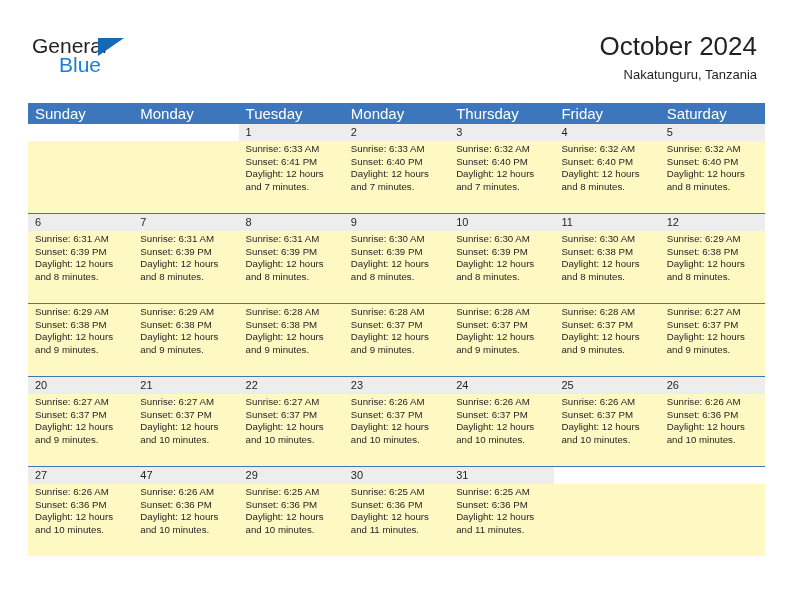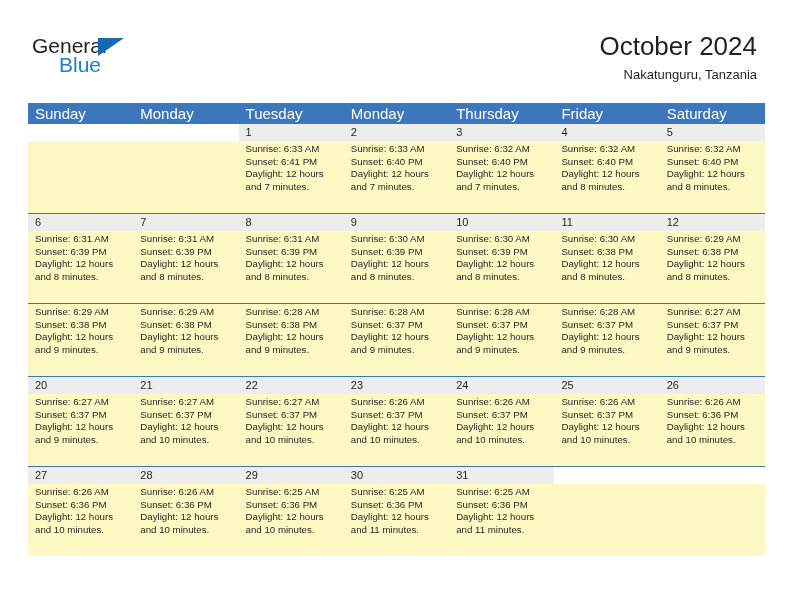--- a/index.html
+++ b/index.html
@@ -379,21 +379,21 @@
               <div class="line">Sunrise: 6:26 AM</div>
               <div class="line">Sunset: 6:36 PM</div>
               <div class="line">Daylight: 12 hours</div>
               <div class="line">and 10 minutes.</div>
             </div>
           </div>
         </div>
         <div class="week">
           <div class="week-daterow">
             <div class="daynum-cell">27</div>
-            <div class="daynum-cell">28</div>
+            <div class="daynum-cell">47</div>
             <div class="daynum-cell">29</div>
             <div class="daynum-cell">30</div>
             <div class="daynum-cell">31</div>
             <div class="daynum-cell empty"></div>
             <div class="daynum-cell empty"></div>
           </div>
           <div class="week-bodyrow">
             <div class="body-cell">
               <div class="line">Sunrise: 6:26 AM</div>
               <div class="line">Sunset: 6:36 PM</div>

